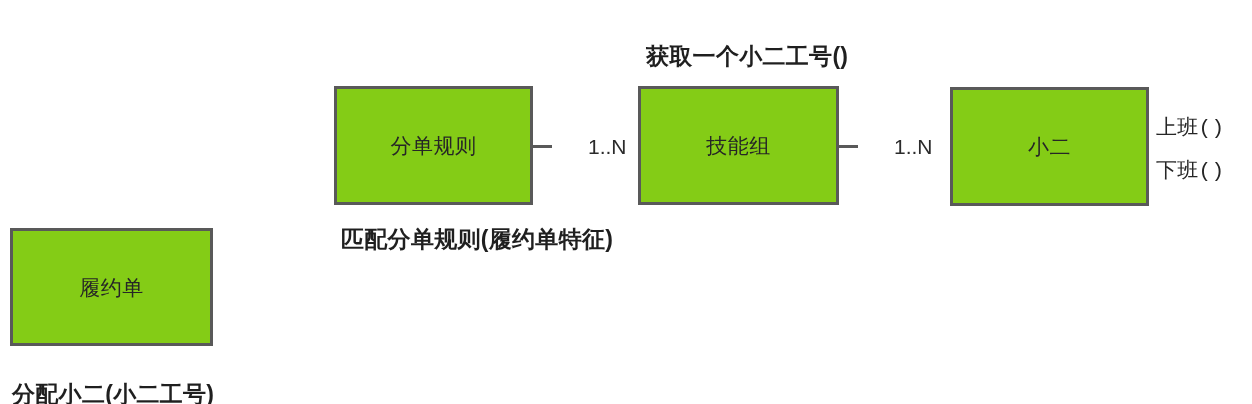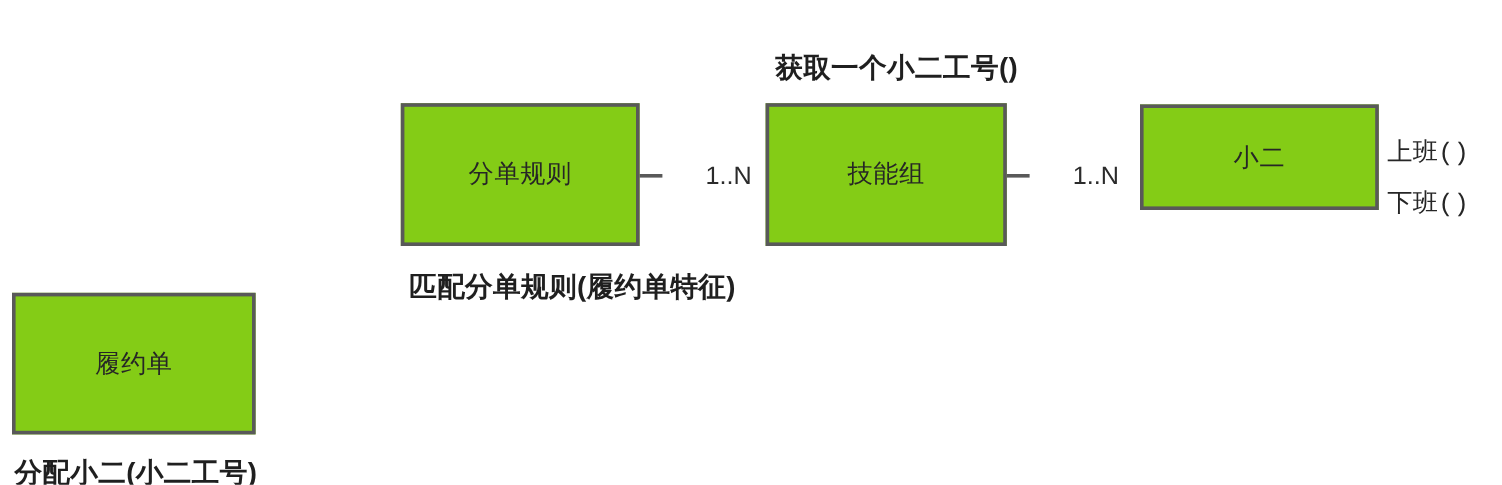--- a/index.html
+++ b/index.html
@@ -37,22 +37,22 @@
     font-size: 21px;
     font-weight: 400;
     letter-spacing: 0.5px;
     color: #262626;
     line-height: 1;
     white-space: nowrap;
   }
 
   #box-rule     { left: 334px; top: 58px;  width: 199px; height: 119px; }
   #box-skill    { left: 638px; top: 58px;  width: 201px; height: 119px; }
-  #box-agent    { left: 950px; top: 59px;  width: 199px; height: 88px; }
-  #box-order    { left: 10px;  top: 216px; width: 203px; height: 118px; }
+  #box-agent    { left: 950px; top: 59px;  width: 199px; height: 119px; }
+  #box-order    { left: 10px;  top: 200px; width: 203px; height: 118px; }
 
   
   .connector {
     position: absolute;
     height: 30px;
     display: flex;
     align-items: center;
     gap: 24px;
   }
   .conn-dash {

